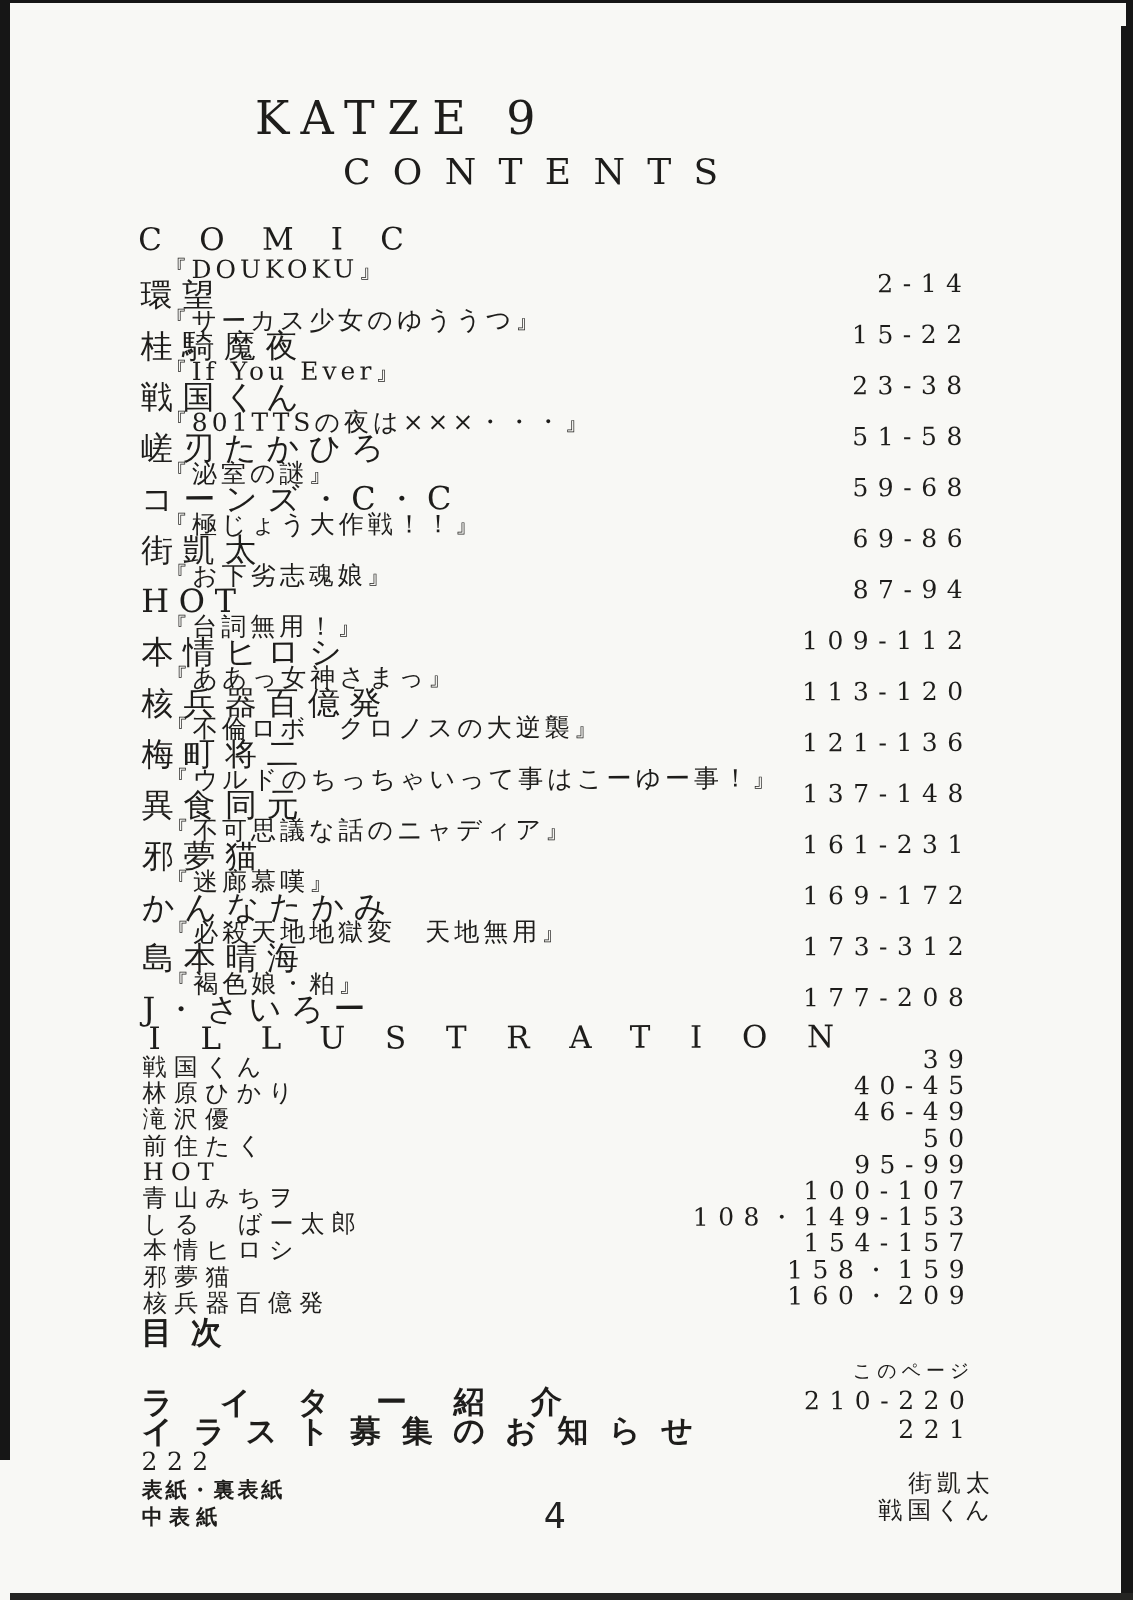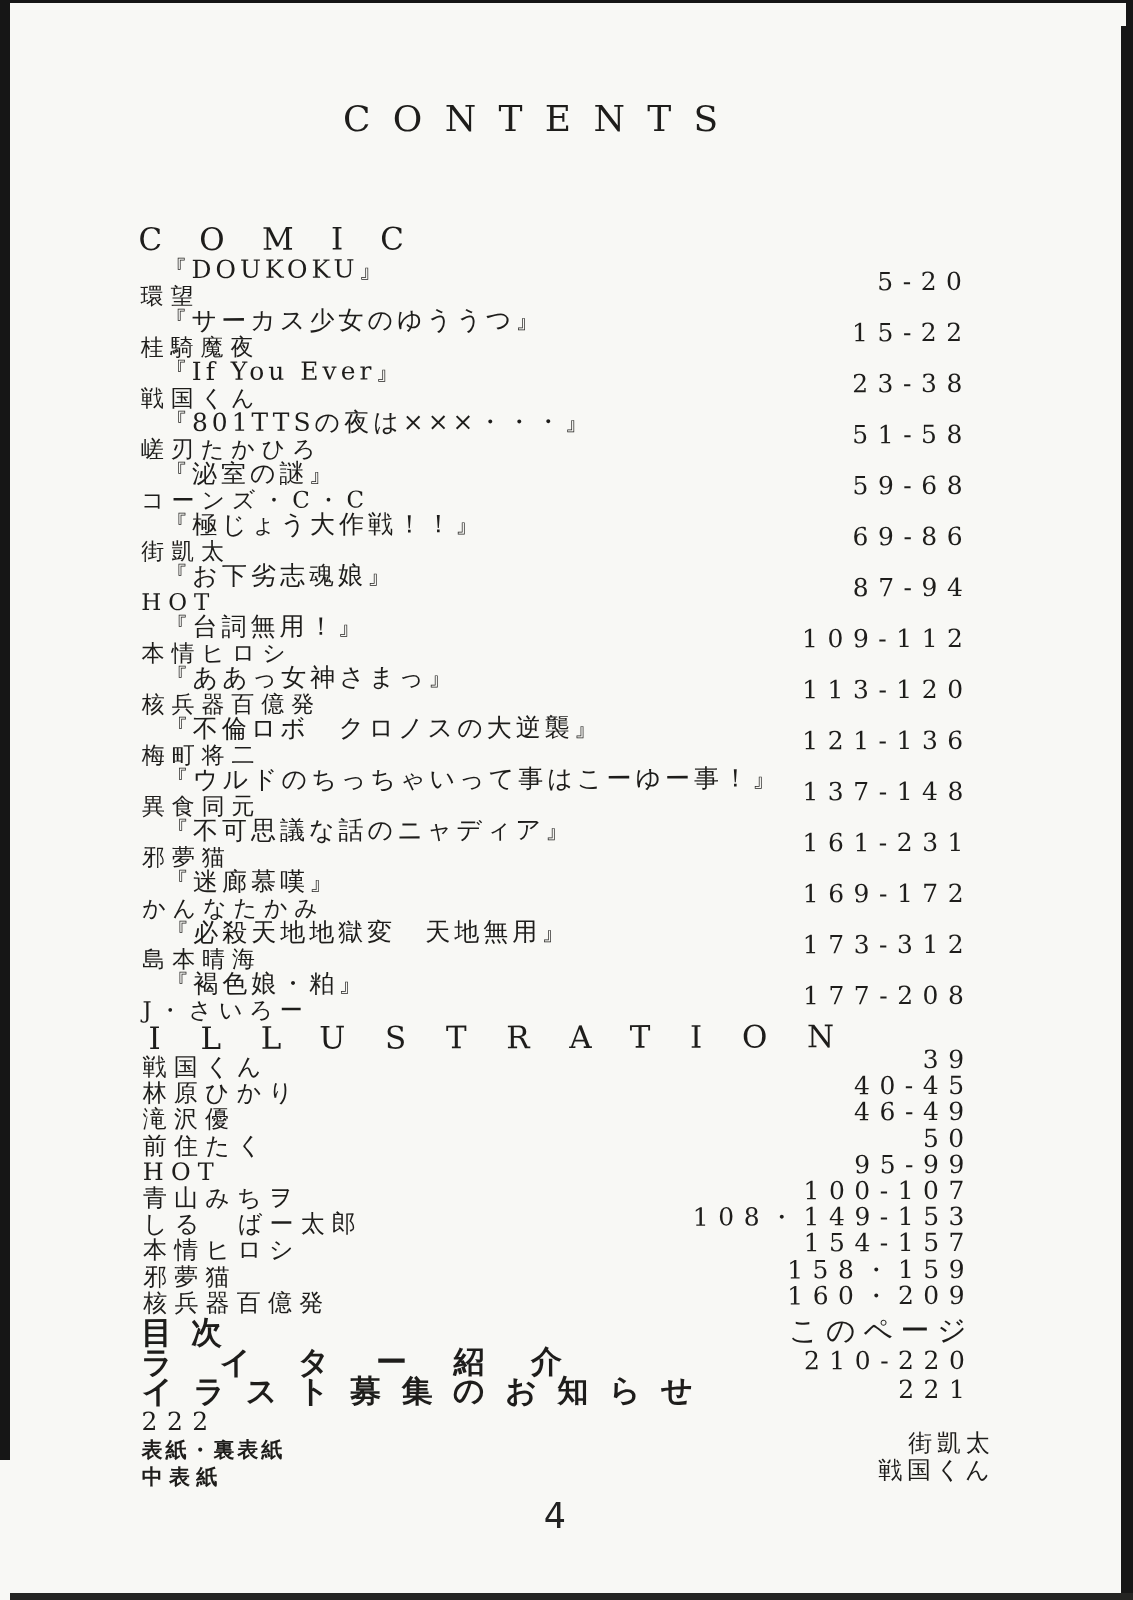--- a/index.html
+++ b/index.html
@@ -22,69 +22,70 @@
   .t2 { font-size:36px; letter-spacing:.62em; white-space:pre; margin-left:88px; }
 
   .content { position:absolute; left:140px; top:220px; width:833px; transform:rotate(-0.15deg); }
 
   .h-comic { font-size:31px; letter-spacing:1.2em; line-height:36px; white-space:pre; }
   .h-illus { font-size:31px; letter-spacing:1.28em; line-height:32px; padding-left:8px; white-space:pre; }
 
   .entry { height:51px; }
   .entry-title { padding-left:24px; font-size:25px; letter-spacing:.16em; line-height:25.5px; white-space:pre; }
   .entry-line2 { display:flex; justify-content:space-between; align-items:baseline; padding-left:2px; line-height:25.5px; }
-  .entry-author { font-size:23px; letter-spacing:.3em; white-space:pre; }
+  .entry-author { font-size:32px; letter-spacing:.3em; white-space:pre; }
   .entry-pages { font-size:25px; letter-spacing:.38em; position:relative; top:-12px; white-space:pre; }
 
   .illus-row { display:flex; justify-content:space-between; align-items:baseline; padding-left:2px; line-height:25.2px; }
   .illus-author { font-size:24px; letter-spacing:.3em; white-space:pre; }
   .illus-pages { font-size:25px; letter-spacing:.38em; position:relative; top:-5px; white-space:pre; }
 
   .footer { margin-top:2px; }
   .f-row { display:flex; justify-content:space-between; align-items:flex-start; }
   .f-row.big { line-height:29.5px; }
   .f-row.small { line-height:27px; }
   .f-label { white-space:pre; }
   .f-label.big { font-size:31px; font-weight:bold; }
   .ls-a { letter-spacing:.6em; }
   .ls-b { letter-spacing:1.5em; }
   .ls-c { letter-spacing:.66em; }
   .ls-d { letter-spacing:1.3em; }
   .f-label.small { font-size:21px; letter-spacing:.14em; font-weight:bold; }
   .f-label.small.ls-e { letter-spacing:.3em; }
   .f-val { font-size:25px; letter-spacing:.38em; position:relative; top:0; white-space:pre; }
-  .f-text { font-size:29px; letter-spacing:.26em; }
+  .f-text { font-size:19px; letter-spacing:.26em;margin-top:40px; }
   .f-credit { font-size:24px; letter-spacing:.2em; margin-right:-20px; position:relative; top:-4px; }
 
   .folio { position:absolute; left:0; top:1496px; width:1110px; text-align:center;
            font-family:"DejaVu Sans","Liberation Sans",sans-serif; font-size:35px; color:#222; }
 </style>
 </head>
 <body>
 
 <div class="page">
   <div class="bar bar-top"></div>
   <div class="bar bar-left"></div>
   <div class="bar bar-right"></div>
   <div class="bar bar-right-corner"></div>
   <div class="bar bar-bottom"></div>
 
   <div class="title-block">
+    <div class="t1">KATZE 9</div>
     <div class="t2">CONTENTS</div>
   </div>
 
   <div class="content">
 
     <div class="h-comic">COMIC</div>
 
     <div class="entry">
       <div class="entry-title">『DOUKOKU』</div>
       <div class="entry-line2">
         <span class="entry-author">環望</span>
-        <span class="entry-pages">5-20</span>
+        <span class="entry-pages">2-14</span>
       </div>
     </div>
     <div class="entry">
       <div class="entry-title">『サーカス少女のゆううつ』</div>
       <div class="entry-line2">
         <span class="entry-author">桂騎魔夜</span>
         <span class="entry-pages">15-22</span>
       </div>
     </div>
     <div class="entry">

